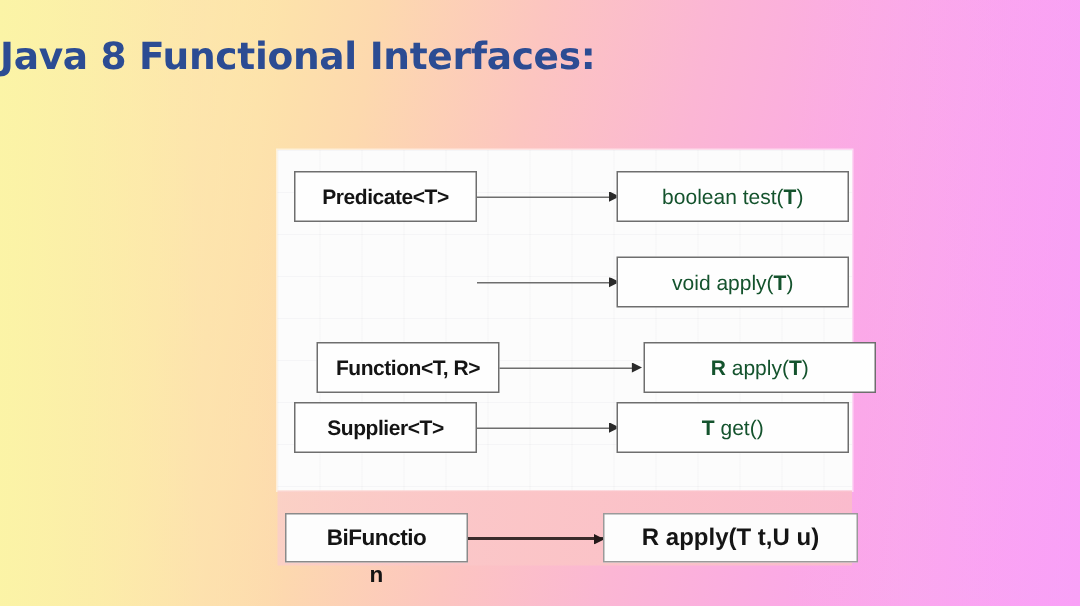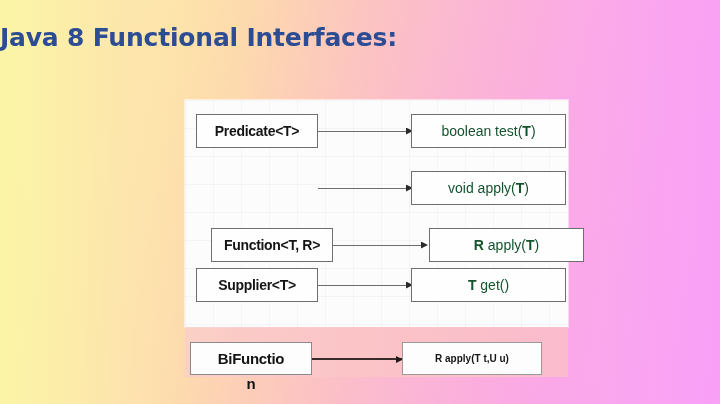--- a/index.html
+++ b/index.html
@@ -178,24 +178,24 @@
     width: 122px;
     text-align: center;
     font-size: 15px;
     font-weight: bold;
     color: #141414;
     line-height: 17px;
     font-family: "Liberation Sans", sans-serif;
   }
   #row-bifunction .box-right {
     left: 212px;
-    width: 140px;
+    width: 170px;
     height: 33px;
     border: 1.3px solid #9A9A9A;
-    font-size: 10px;
+    font-size: 16px;
     font-weight: bold;
     color: #151515;
     background: #FDFDFD;
   }
   #row-bifunction .connector {
     top: 16px;
     left: 122px;
     width: 90px;
   }
   #row-bifunction .connector .line {

